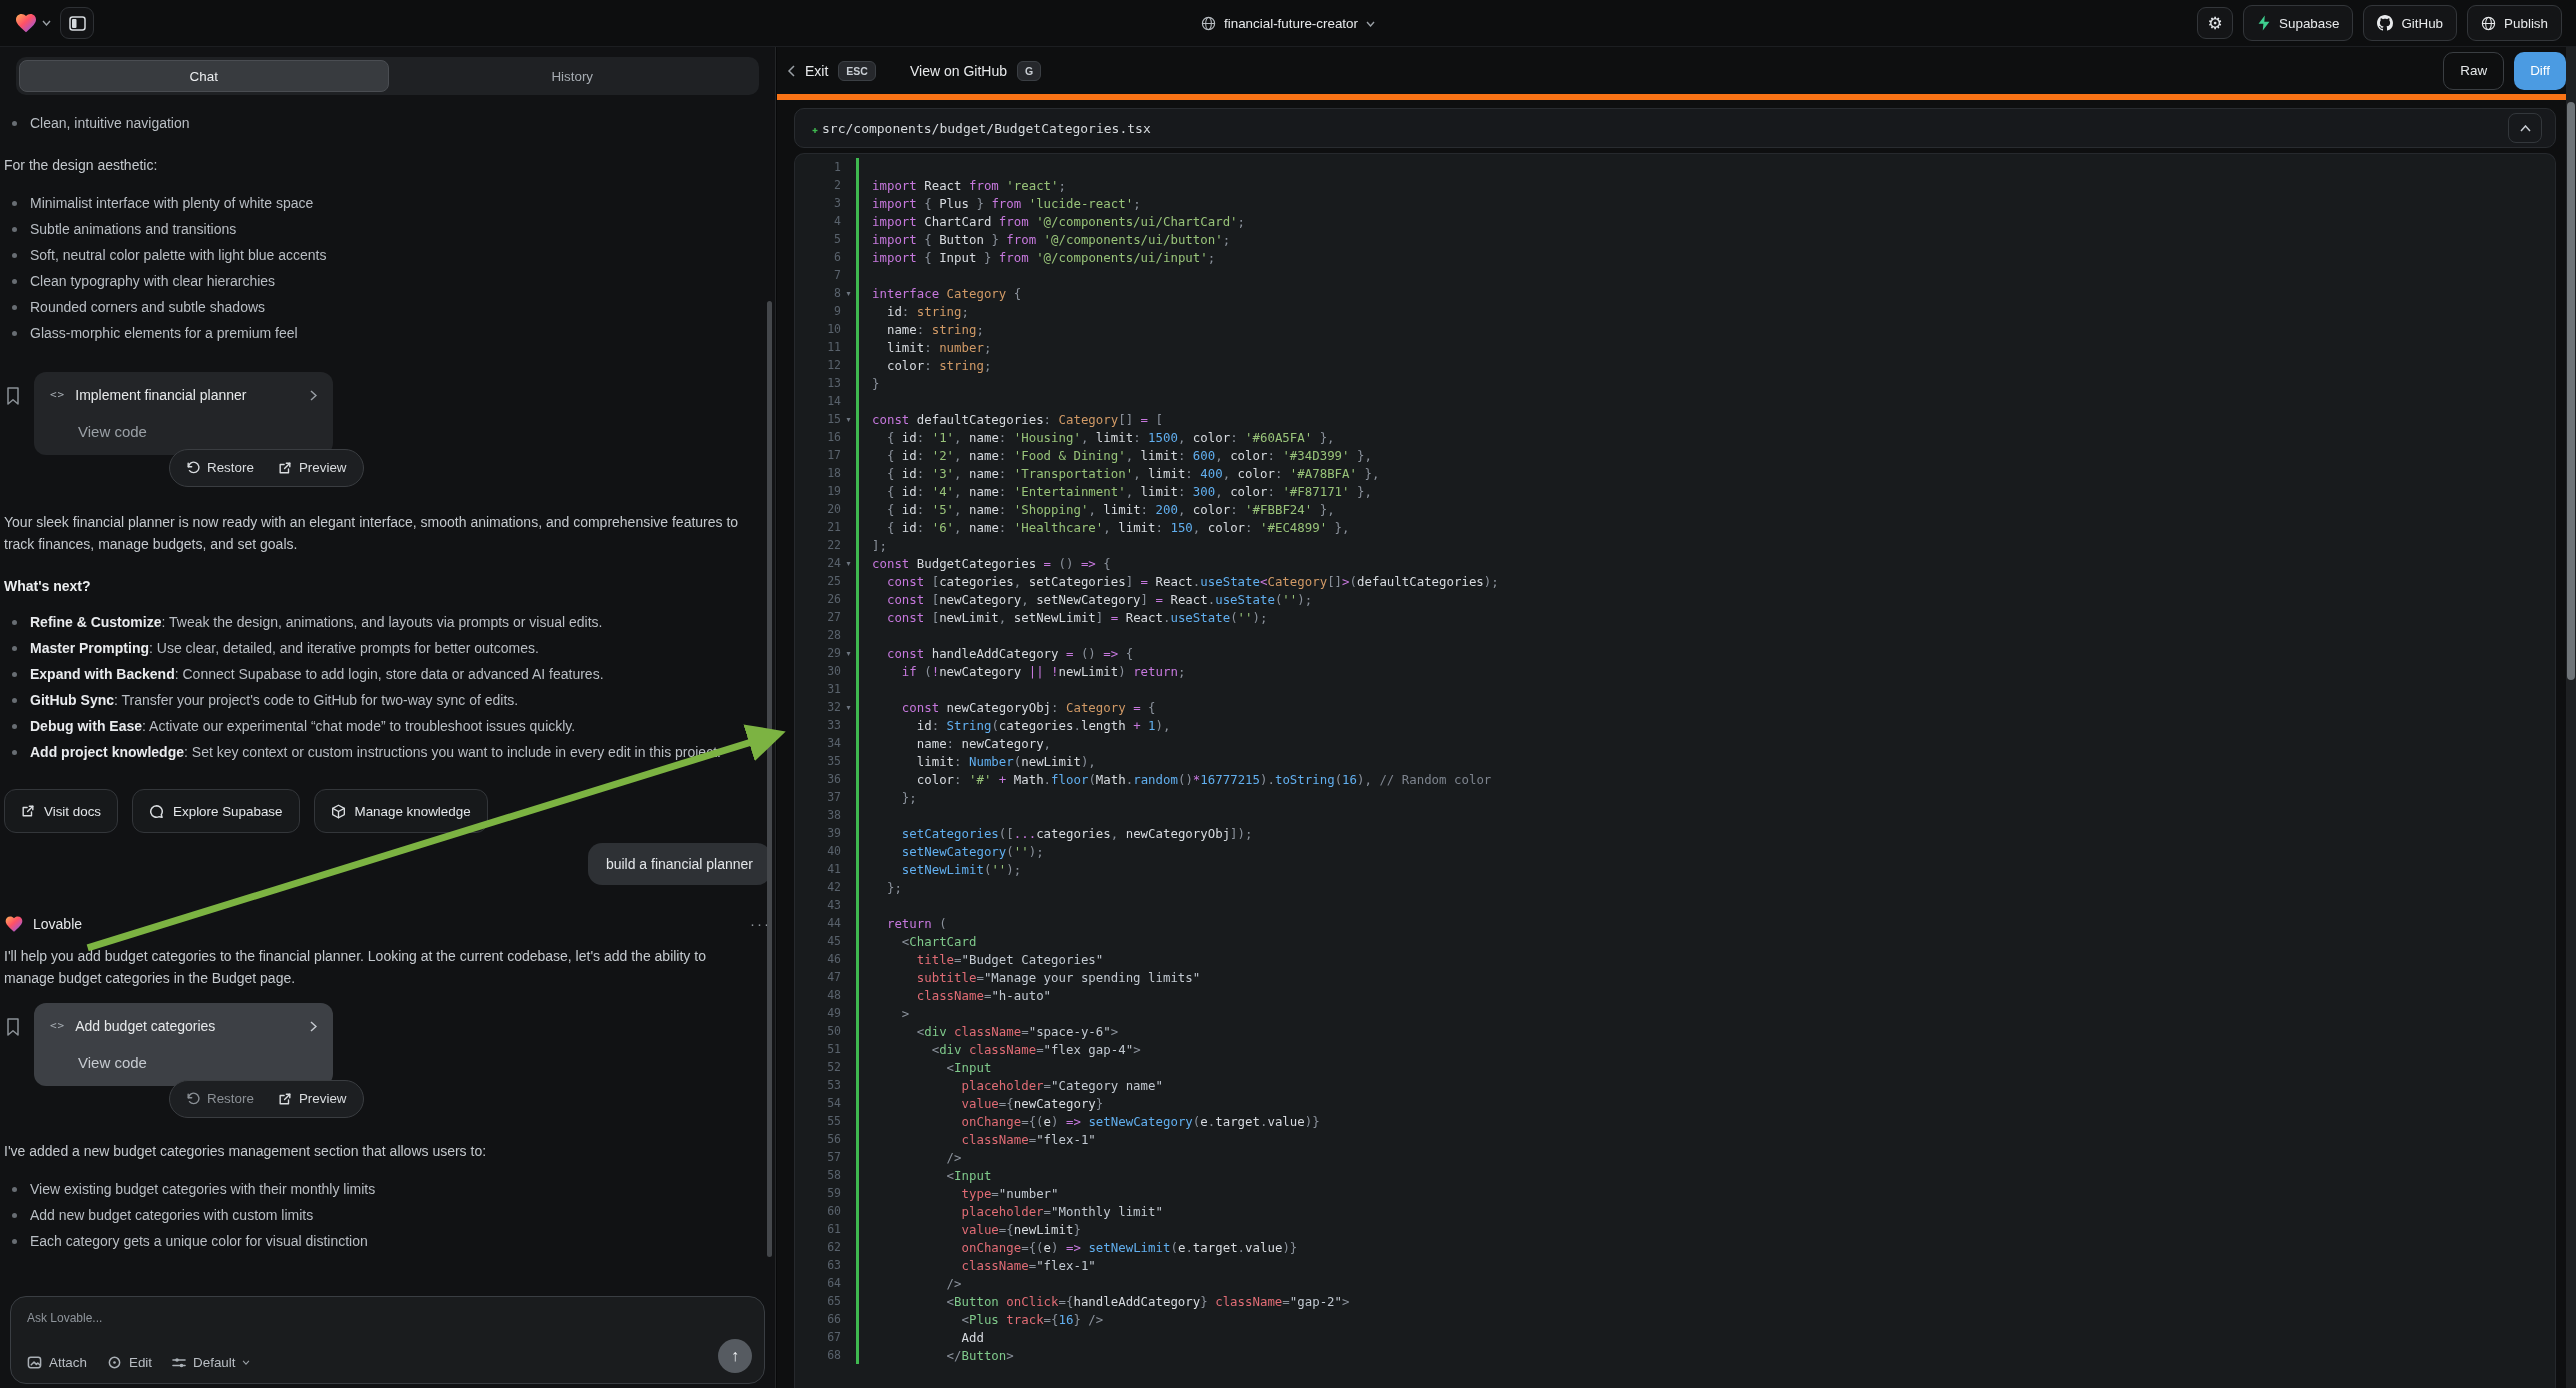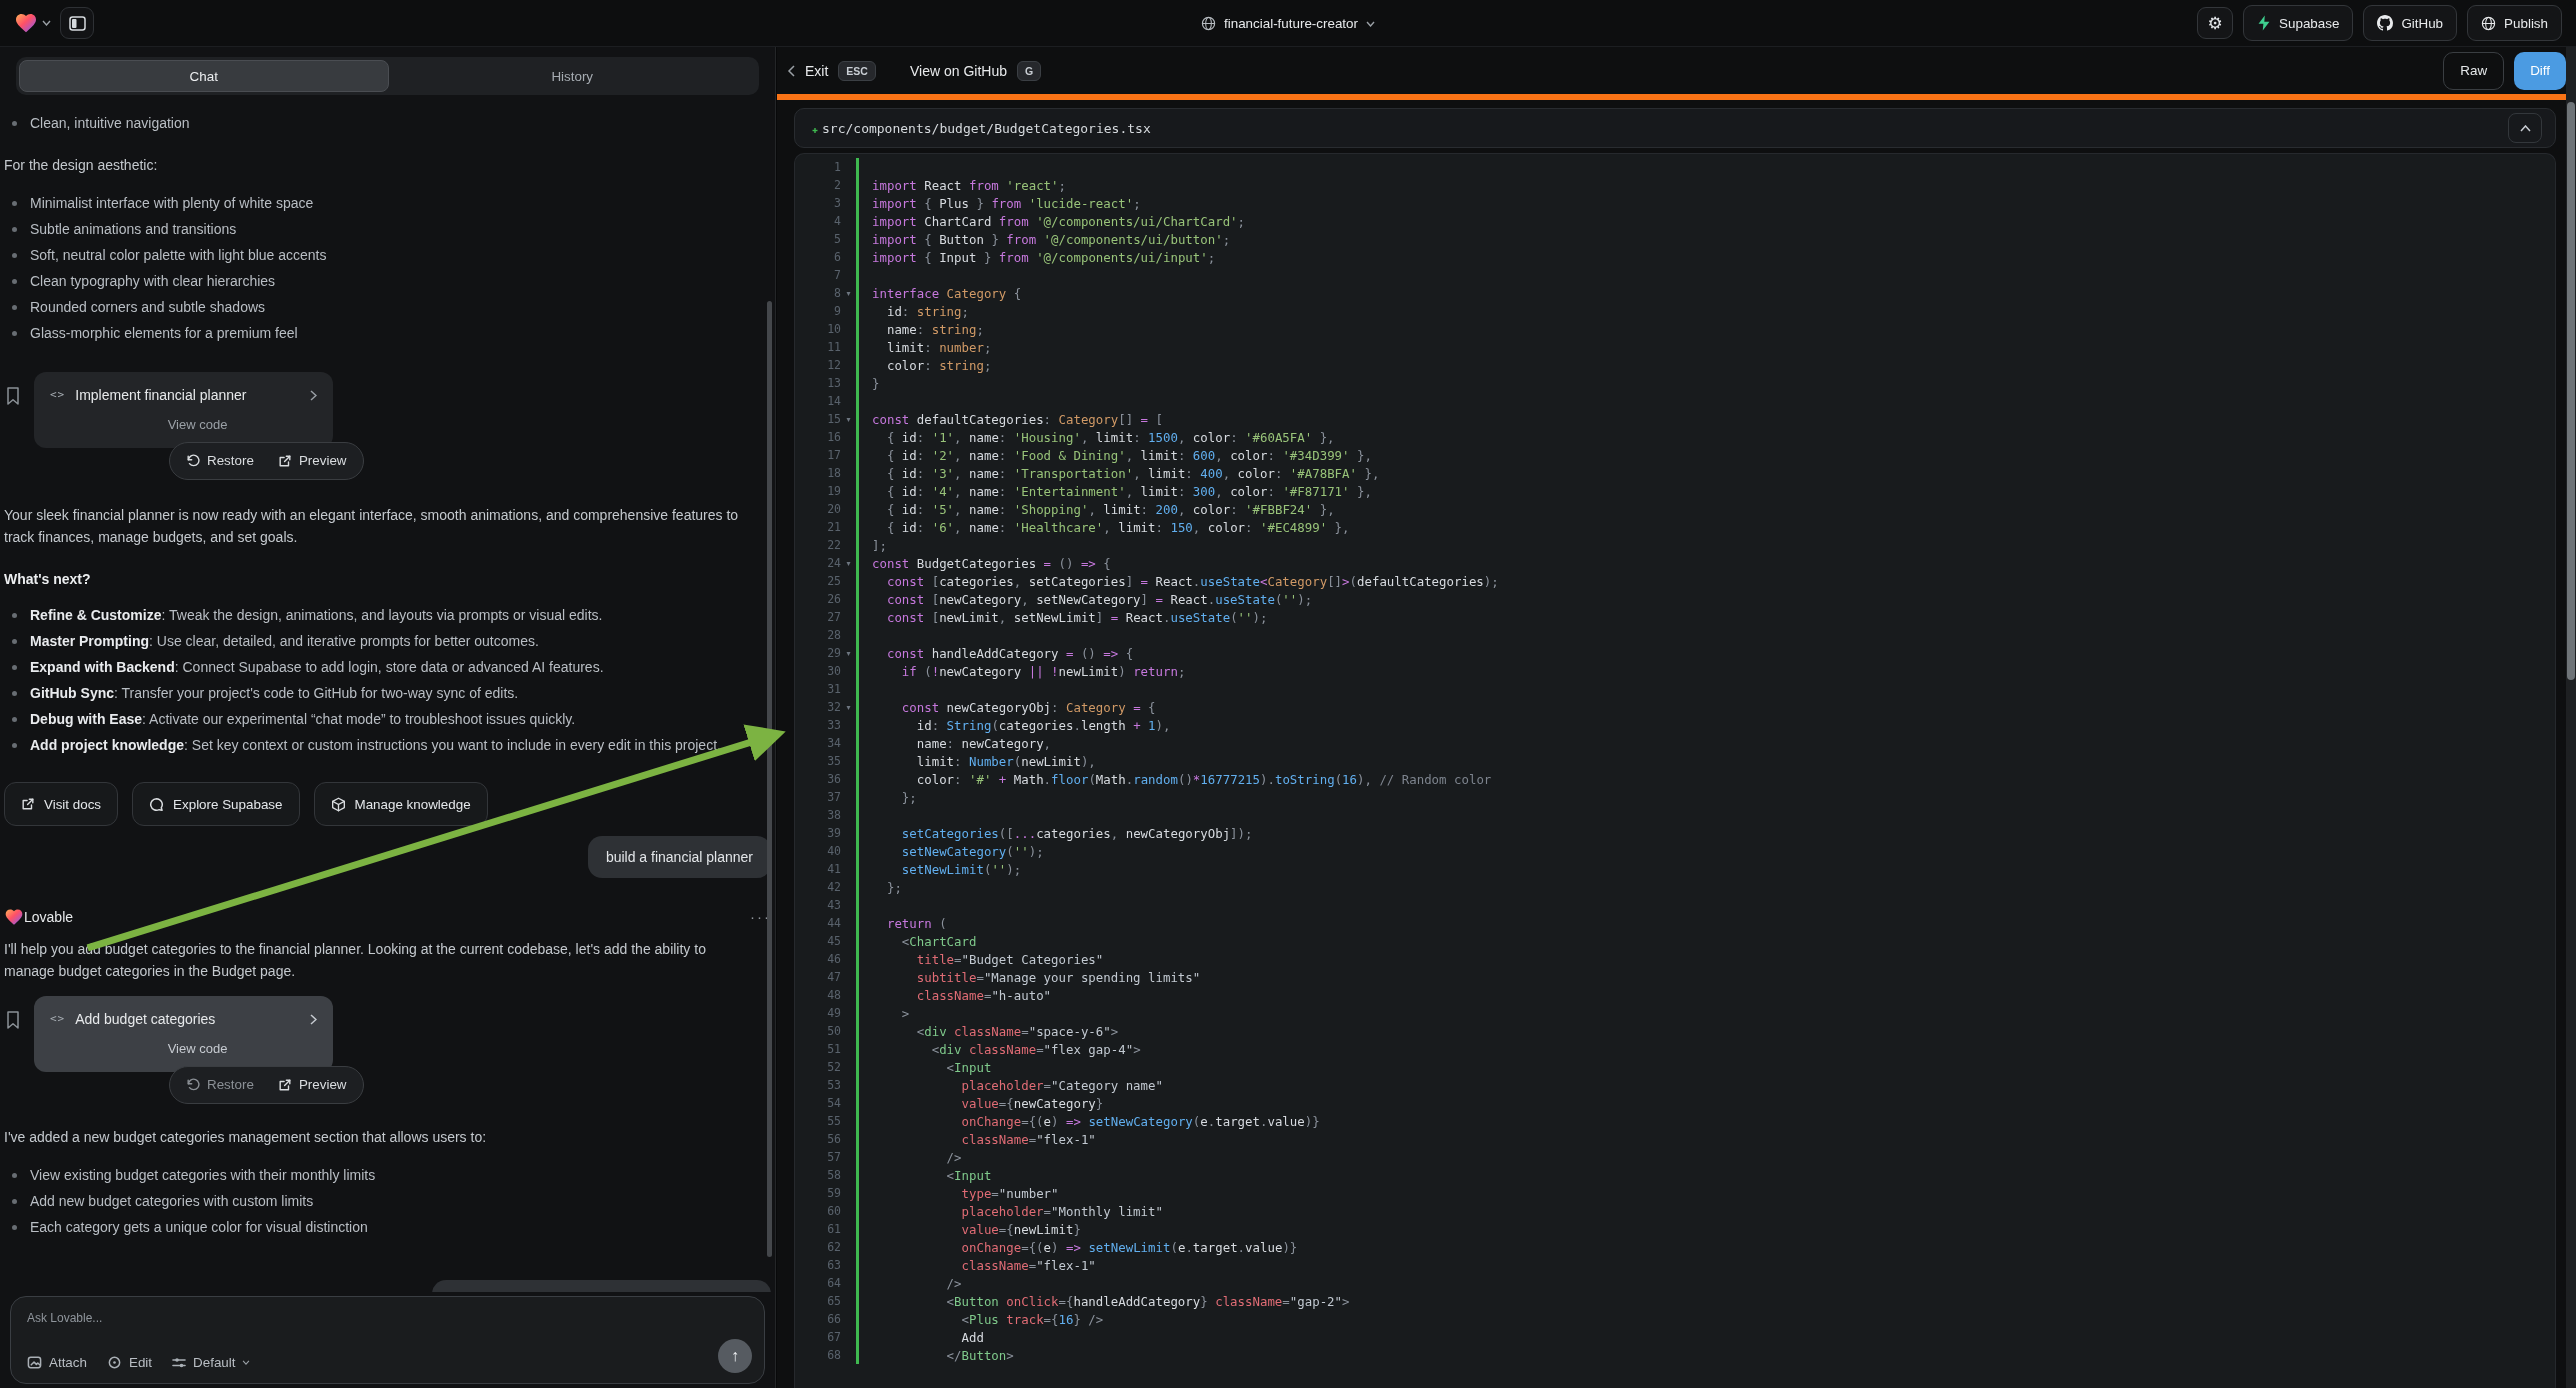--- a/index.html
+++ b/index.html
@@ -47,37 +47,37 @@
   .para { max-width:739px; }
   .h-bold { color:#eceef0; font-weight:bold; font-size:14px; }
 
   .vcard-row { display:flex; gap:12px; align-items:flex-start; }
   .bookmark-col { padding-top:14px; }
   .vcard { background:#232528; border-radius:12px; padding:12px 16px; width:299px; }
   .vcard.hl { background:#3d4045; }
   .vcard .trow { display:flex; align-items:center; gap:10px; color:#e7e9eb; font-size:14px; }
   .code-glyph { color:#a7adb3; font-family:"DejaVu Sans Mono", monospace; font-size:11px; letter-spacing:1px; }
   .trow .chev { margin-left:auto; }
-  .viewcode { margin-left:28px; margin-top:8px; color:#9aa0a6; font-size:13px;text-align:center; }
+  .viewcode { margin-left:28px; margin-top:15px; color:#9aa0a6; font-size:15px; }
   .vcard.hl .viewcode { color:#c6cad0; }
   .pill { position:relative; margin-top:-6px; margin-left:135px;
     background:#1d1f22; border:1px solid #3a3d41; border-radius:20px;
     padding:7px 16px; display:inline-flex; gap:24px; align-items:center;
     font-size:13.4px; color:#dadde0; z-index:5; }
   .pill .pbtn { display:flex; align-items:center; gap:7px; }
   .pill .pbtn.dim { color:#8b9096; }
 
   .qa { display:flex; gap:14px; }
   .qa-btn { height:44px; border:1px solid #33363a; background:#17191b; border-radius:12px;
     color:#e4e7ea; font-size:13.4px; display:flex; align-items:center; gap:9px; padding:0 16px; }
 
   .bubble { margin-left:auto; width:max-content; max-width:597px; background:#2e3135;
     color:#e3e6e9; font-size:14px; border-radius:14px; padding:10px 18px; }
 
-  .lovable-row { display:flex; align-items:center; color:#e7e9eb; font-size:14px; }
+  .lovable-row { display:flex; align-items:center; gap:9px; color:#e7e9eb; font-size:14px; }
   .more-dots { margin-left:auto; color:#8f959b; font-size:15px; letter-spacing:2px; }
 
   .chat-sb { position:absolute; right:3px; top:254px; width:5px; height:956px;
     background:#44474b; border-radius:3px; }
 
   
   .composer { position:absolute; left:10px; right:10px; bottom:4px; height:88px;
     background:#1a1c1e; border:1px solid #3a3e43; border-radius:16px; padding:14px 16px; z-index:30; }
   .placeholder { color:#8f959c; font-size:12px; }
   .c-controls { position:absolute; left:16px; bottom:13px; display:flex; gap:20px;

